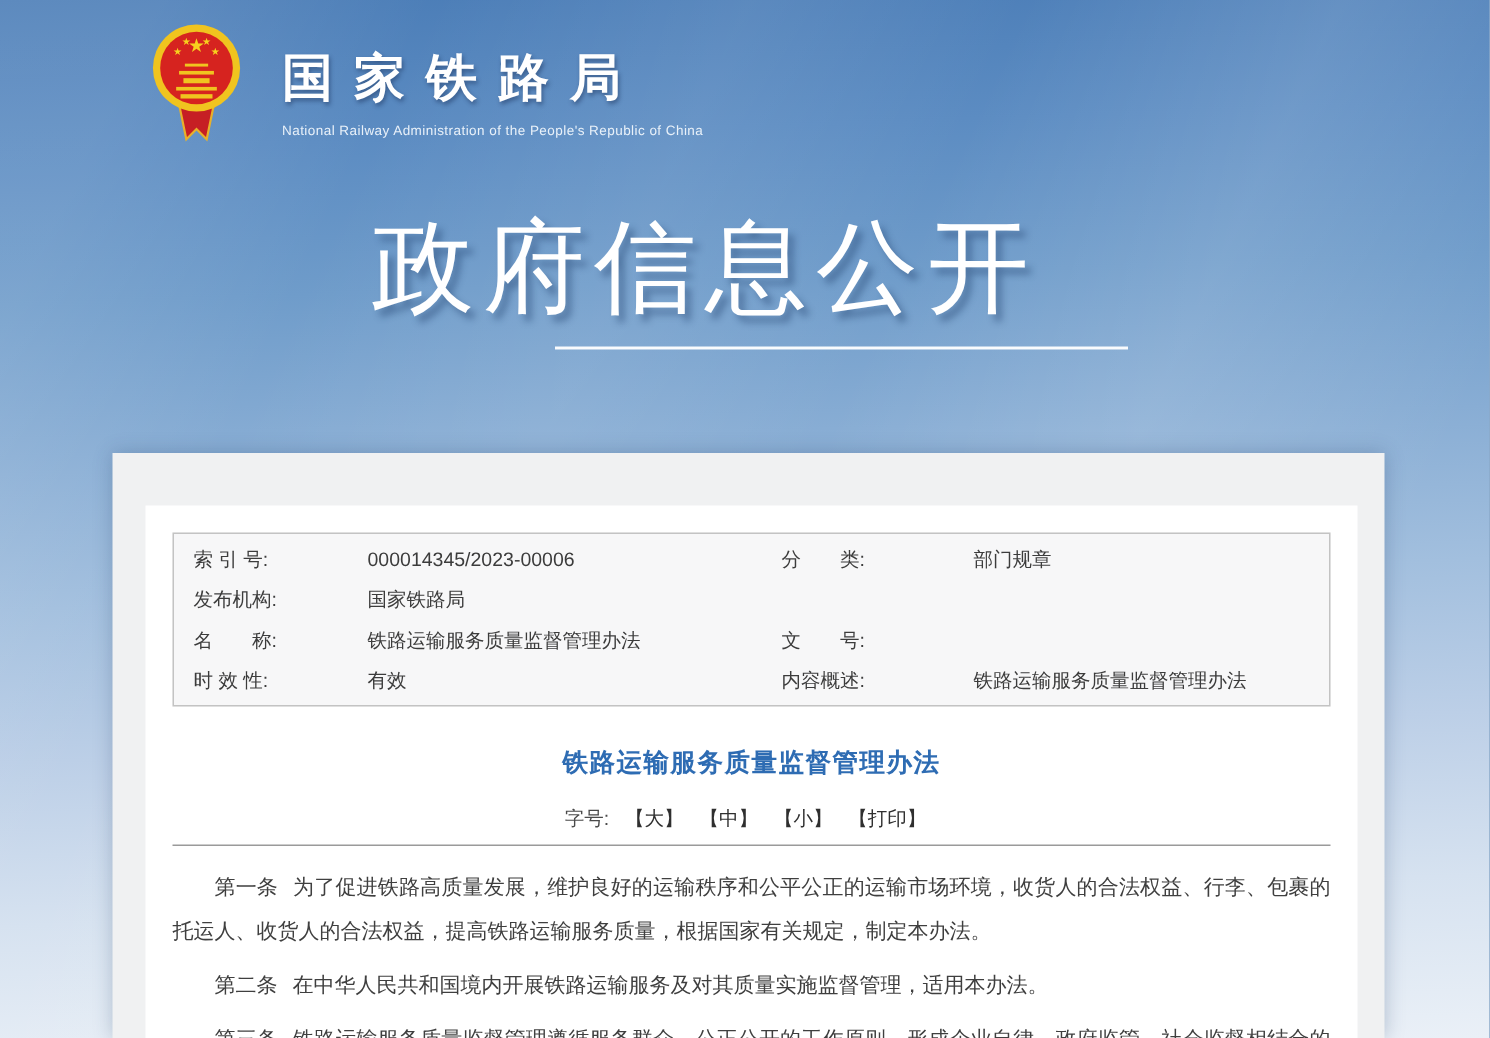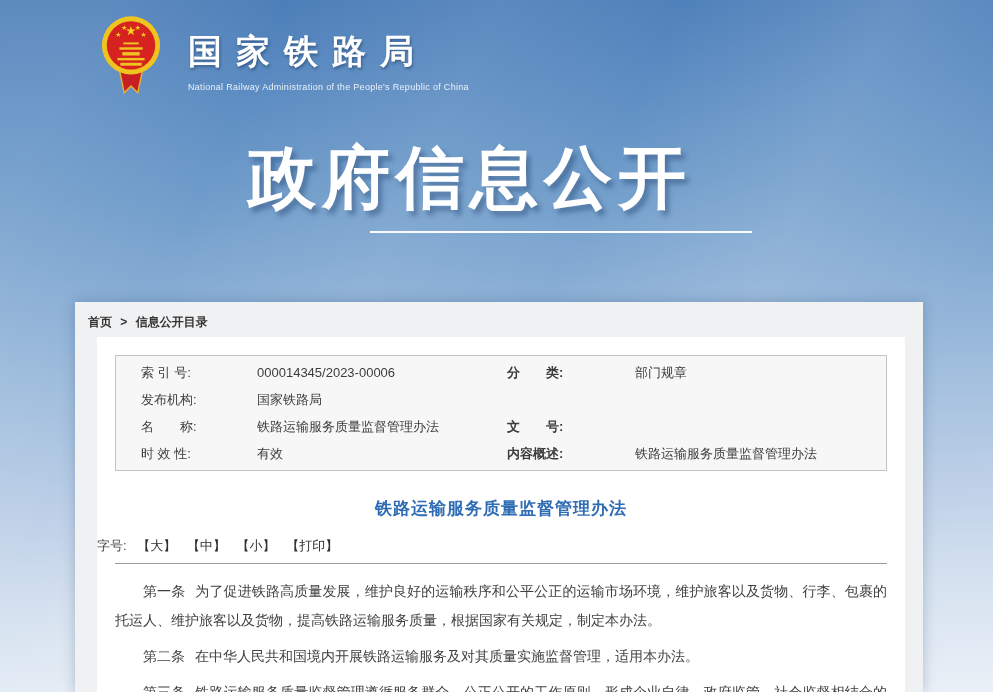--- a/index.html
+++ b/index.html
@@ -19,53 +19,53 @@
   .brand-text { margin-left:26px; padding-top:16px; }
   .brand-cn {
     font-size:34px; font-weight:bold; color:#ffffff; letter-spacing:14px;
     text-shadow:1px 2px 3px rgba(20,40,80,0.45); white-space:nowrap;
   }
   .brand-en {
     font-size:9px; color:#e9f1f9; margin-top:7px; letter-spacing:0.3px; white-space:nowrap;
   }
   .banner-title {
     position:absolute; top:133px; left:150px; width:640px; text-align:center;
-    font-size:68px; font-weight:bold; color:#ffffff; letter-spacing:6px; white-space:nowrap;
+    font-size:68px; font-weight:normal; color:#ffffff; letter-spacing:6px; white-space:nowrap;
     text-shadow:4px 5px 5px rgba(25,55,100,0.40);
   }
   .banner-underline {
     position:absolute; top:231px; left:370px; width:382px; height:2px;
     background:rgba(255,255,255,0.95);
   }
   
   .panel {
     position:absolute; left:75px; top:302px; width:848px; height:390px;
     background:#f0f1f2; box-shadow:0 0 12px rgba(35,65,105,0.28);
   }
   .breadcrumb { padding:12px 0 0 13px; font-size:12px; font-weight:bold; color:#333; }
   .breadcrumb a { color:#333; text-decoration:none; cursor:pointer; }
   .breadcrumb .sep { margin:0 5px; font-weight:bold; color:#333; }
   .content-box {
     position:absolute; left:22px; top:35px; width:808px; bottom:0; background:#ffffff;
   }
   
   .meta-table {
-    margin:18px 18px 0; border:1px solid #c3c3c3; background:#f7f7f8; padding:3px 12px;
+    margin:18px 18px 0; border:1px solid #c3c3c3; background:#f7f7f8; padding:3px 0;
   }
   .meta-row { display:flex; height:27px; align-items:center; font-size:13px; color:#3c3c3c; }
   .meta-cell { display:flex; width:50%; align-items:center; }
   .meta-cell.cell-left  .meta-label { margin-left:13px; width:72px; flex:none; }
-  .meta-cell.cell-right .meta-label { margin-left:6px;  width:84px; flex:none;font-weight:bold; }
+  .meta-cell.cell-right .meta-label { margin-left:20px;  width:84px; flex:none; }
   .meta-value { color:#3c3c3c; white-space:nowrap;margin-left:44px; }
   
   .doc-title {
     text-align:center; margin-top:26px; font-size:17px; font-weight:bold;
     color:#2e6cb3; letter-spacing:1px;
   }
-  .font-controls { text-align:left; padding-right:18px; margin-top:17px; font-size:13px; color:#4a4a4a; }
+  .font-controls { text-align:center; padding-right:18px; margin-top:17px; font-size:13px; color:#4a4a4a;padding-left:10px; }
   .font-controls a { color:#2f2f2f; text-decoration:none; margin-left:7px; cursor:pointer; }
   .divider { border-bottom:1px solid #9a9a9a; margin:8px 18px 0; }
   .doc-body { padding:13px 18px 0; font-size:14px; color:#3f3f3f; }
   .doc-body p { text-indent:2em; line-height:29px; margin-bottom:7px; text-align:justify; }
   .doc-body .num { font-weight:normal; margin-right:10px; }
 </style>
 </head>
 <body>
 
 <div class="screen">
@@ -90,25 +90,20 @@
       <div class="brand-cn">国家铁路局</div>
       <div class="brand-en">National Railway Administration of the People's Republic of China</div>
     </div>
   </div>
 
   <div class="banner-title">政府信息公开</div>
   <div class="banner-underline"></div>
 
   <section class="panel">
 
-    <nav class="breadcrumb">
-      <a>首页</a>
-      <span class="sep">&gt;</span>
-      <a>信息公开目录</a>
-    </nav>
 
     <div class="content-box">
 
       <div class="meta-table">
         <div class="meta-row">
           <div class="meta-cell cell-left">
             <span class="meta-label">索 引 号:</span>
             <span class="meta-value">000014345/2023-00006</span>
           </div>
           <div class="meta-cell cell-right">
@@ -150,21 +145,21 @@
         <a>【大】</a>
         <a>【中】</a>
         <a>【小】</a>
         <a>【打印】</a>
       </div>
 
       <div class="divider"></div>
 
       <div class="doc-body">
         <p>
-          <span class="num">第一条</span><span>为了促进铁路高质量发展，维护良好的运输秩序和公平公正的运输市场环境，维护旅客以及货物、行李、包裹的托运人、维护旅客以及货物，提高铁路运输服务质量，根据国家有关规定，制定本办法。</span>
+          <span class="num">第一条</span><span>为了促进铁路高质量发展，维护良好的运输秩序和公平公正的运输市场环境，收货人的合法权益、行李、包裹的托运人、收货人的合法权益，提高铁路运输服务质量，根据国家有关规定，制定本办法。</span>
         </p>
         <p>
           <span class="num">第二条</span><span>在中华人民共和国境内开展铁路运输服务及对其质量实施监督管理，适用本办法。</span>
         </p>
         <p>
           <span class="num">第三条</span><span>铁路运输服务质量监督管理遵循服务群众、公正公开的工作原则，形成企业自律、政府监管、社会监督相结合的工作机制。</span>
         </p>
       </div>
 
     </div>

